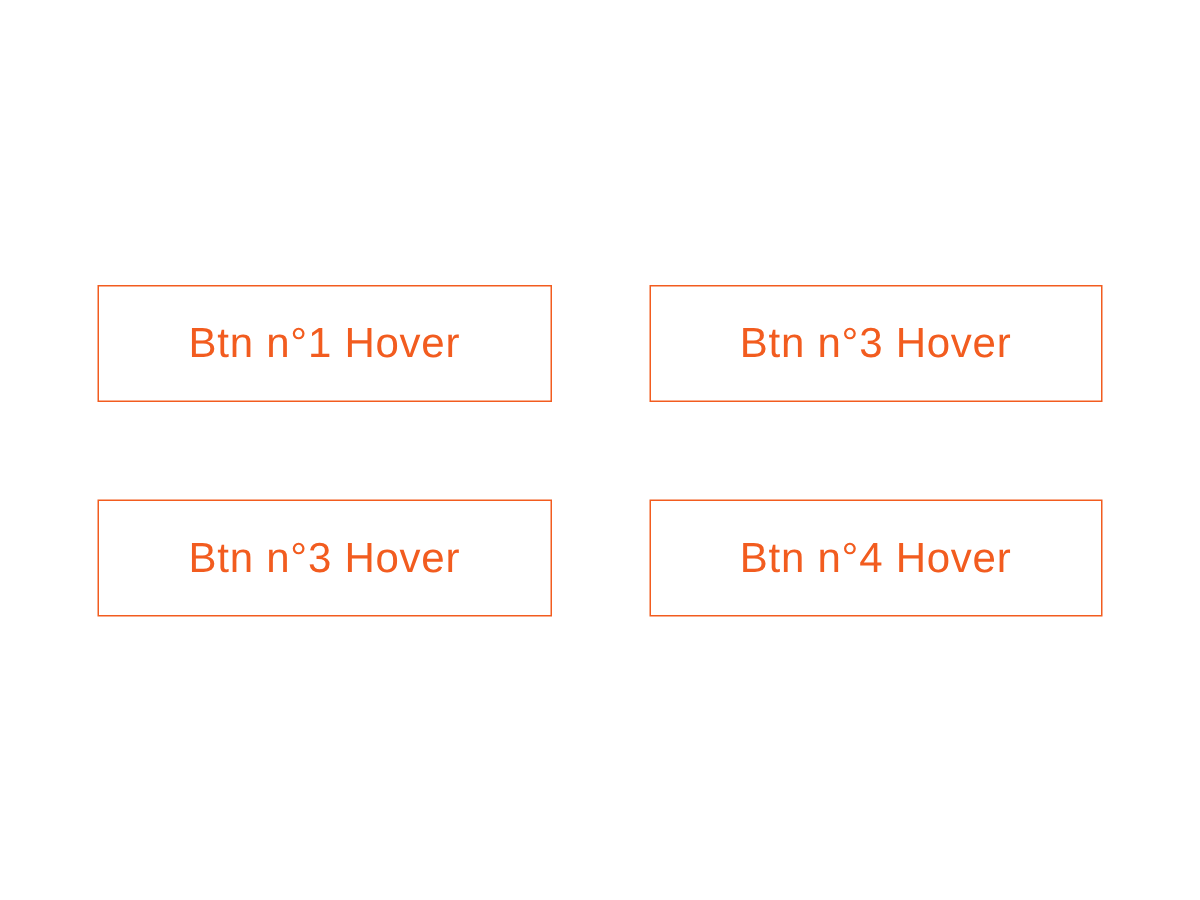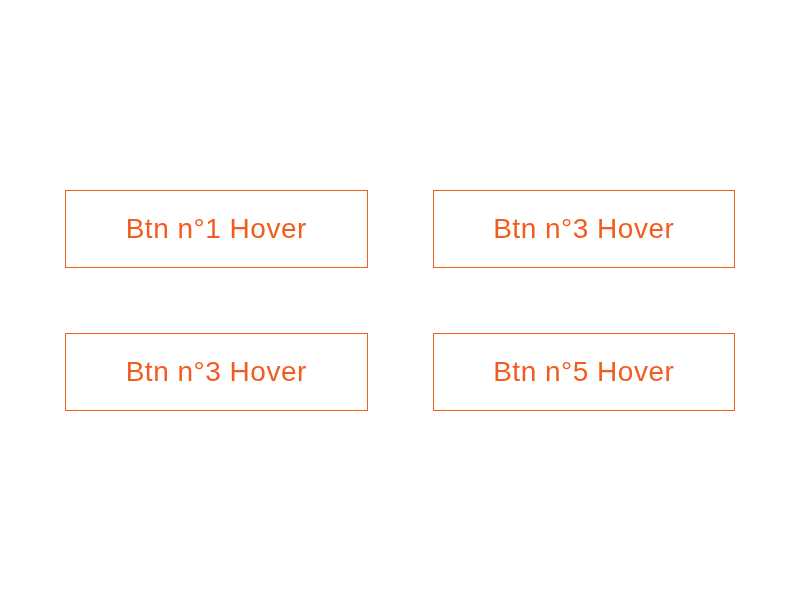--- a/index.html
+++ b/index.html
@@ -42,14 +42,14 @@
   </style>
 </head>
 <body>
 
 <div class="button-row">
   <button class="btn">Btn n°1 Hover</button>
   <button class="btn">Btn n°3 Hover</button>
 </div>
 <div class="button-row">
   <button class="btn">Btn n°3 Hover</button>
-  <button class="btn">Btn n°5 Hover</button>
+  <button class="btn">Btn n°4 Hover</button>
 </div>
 
 </body></html>

